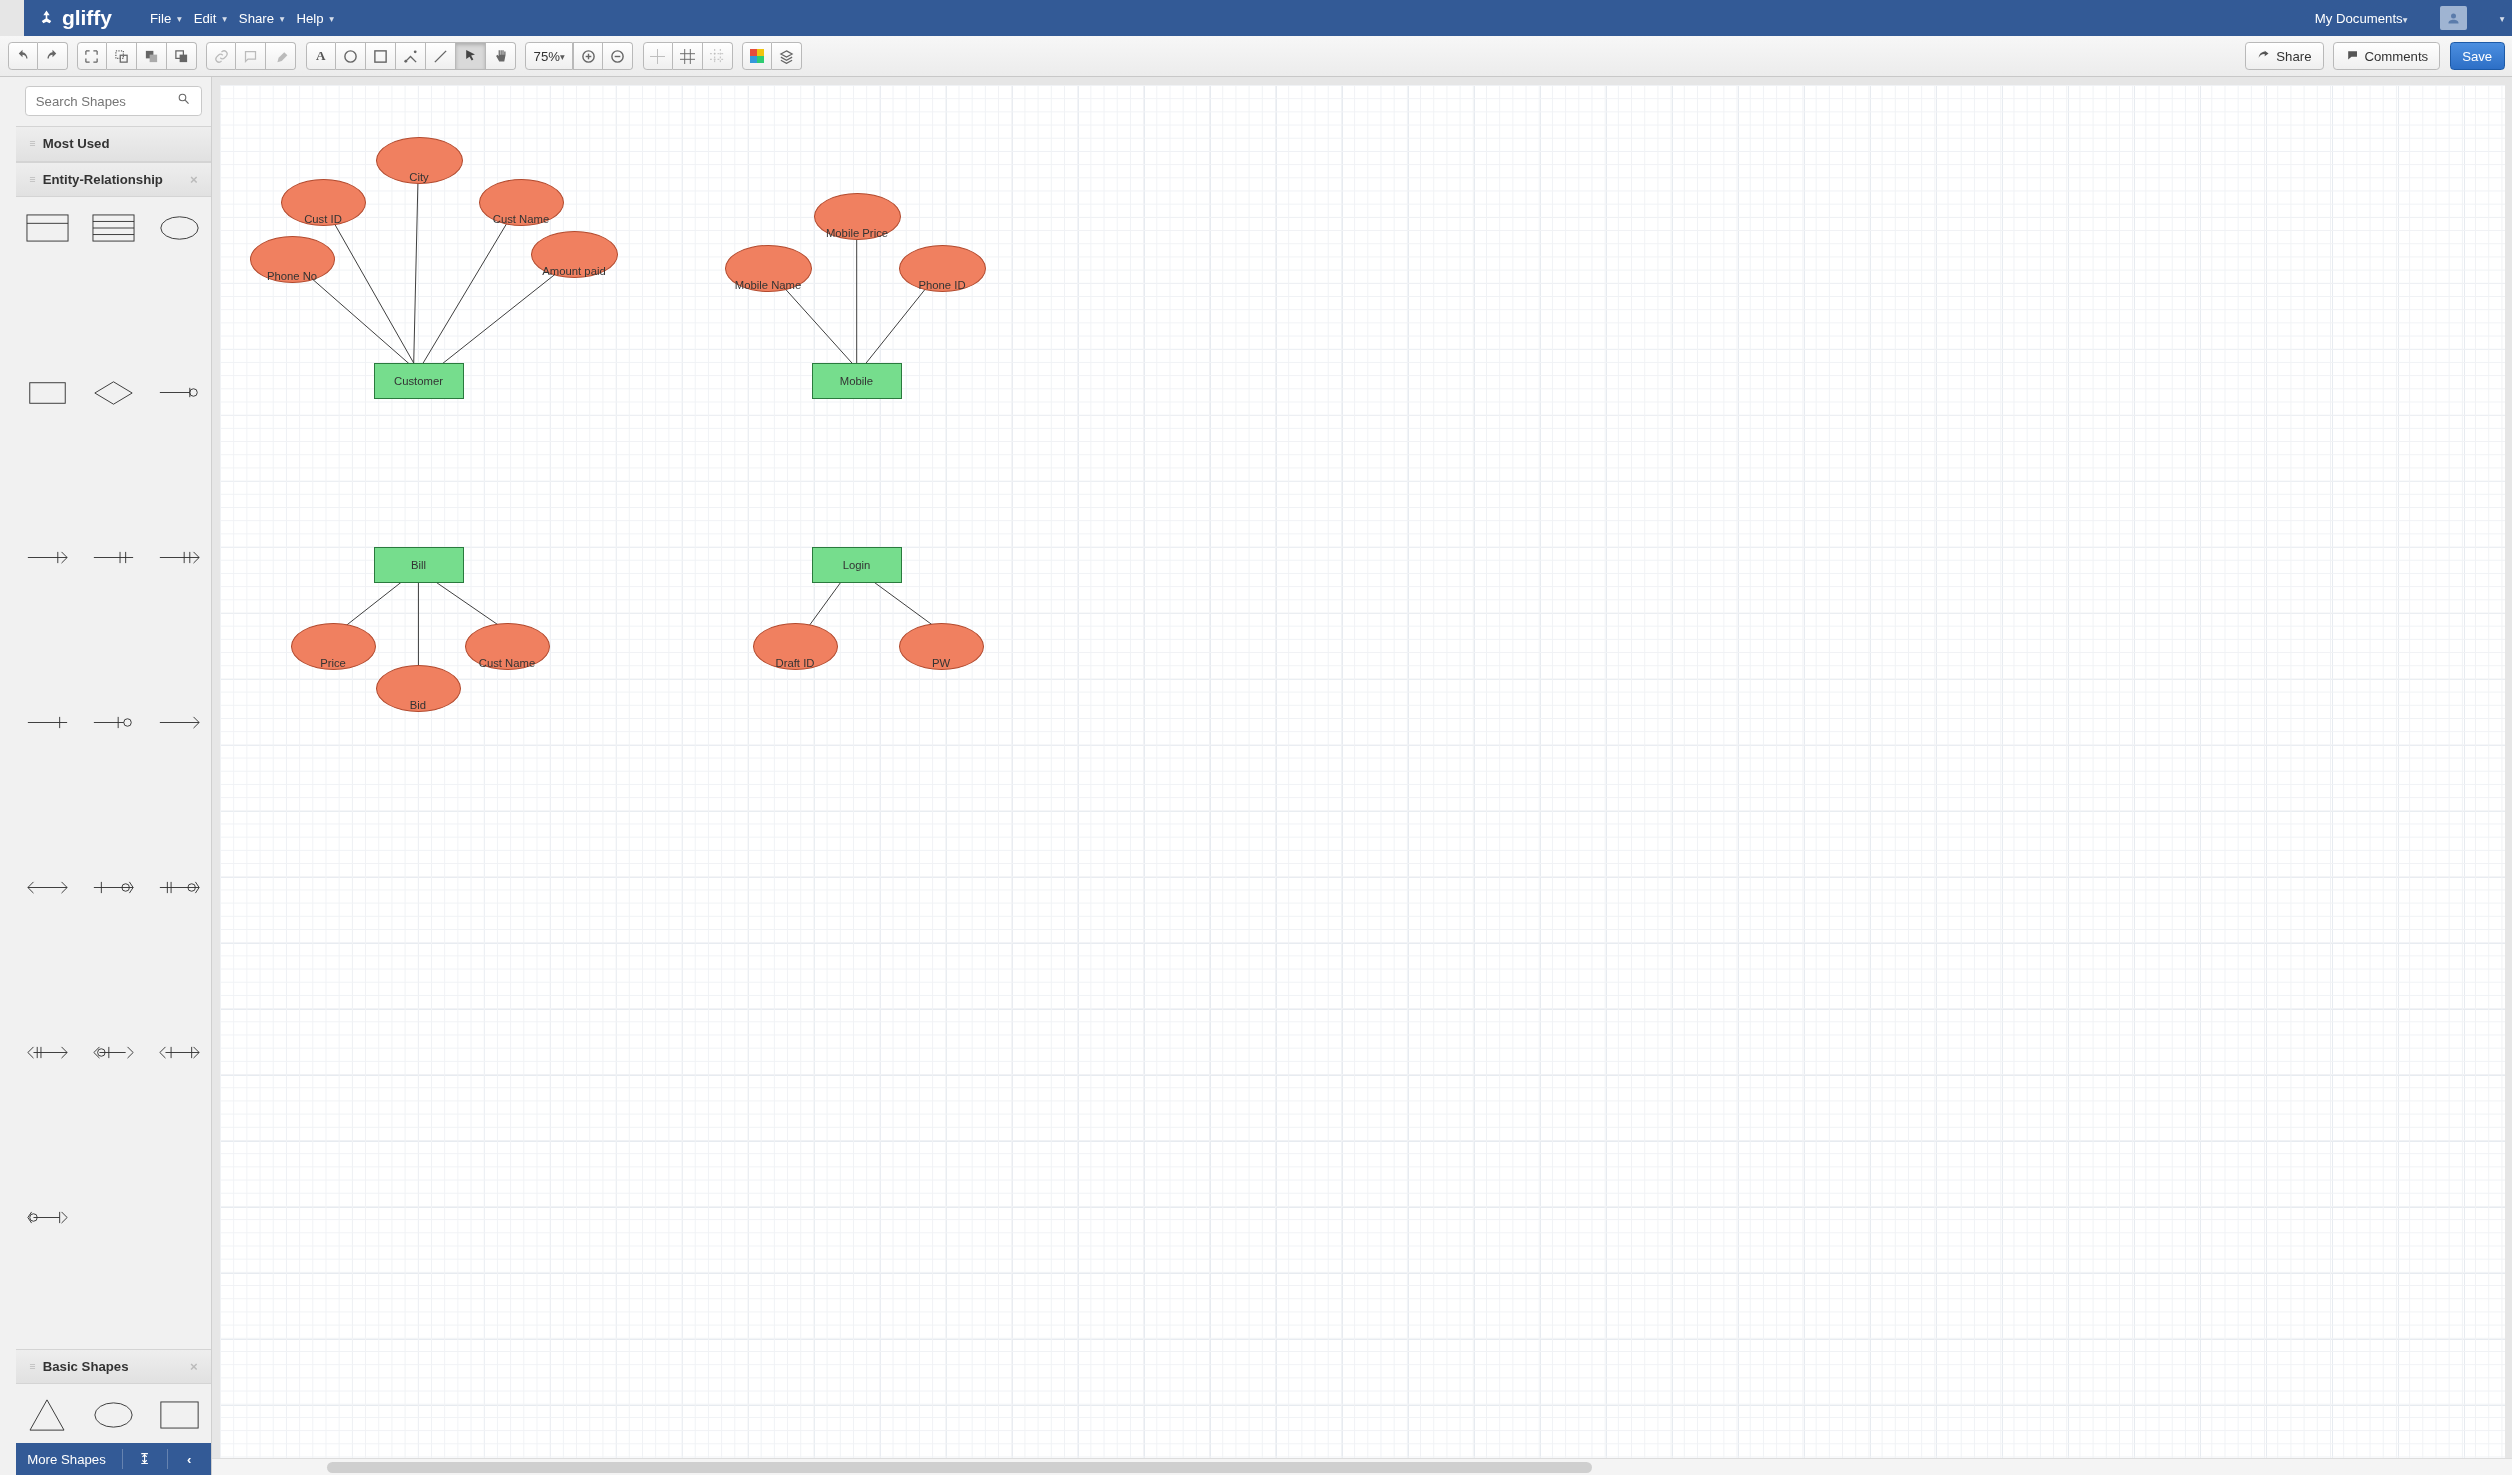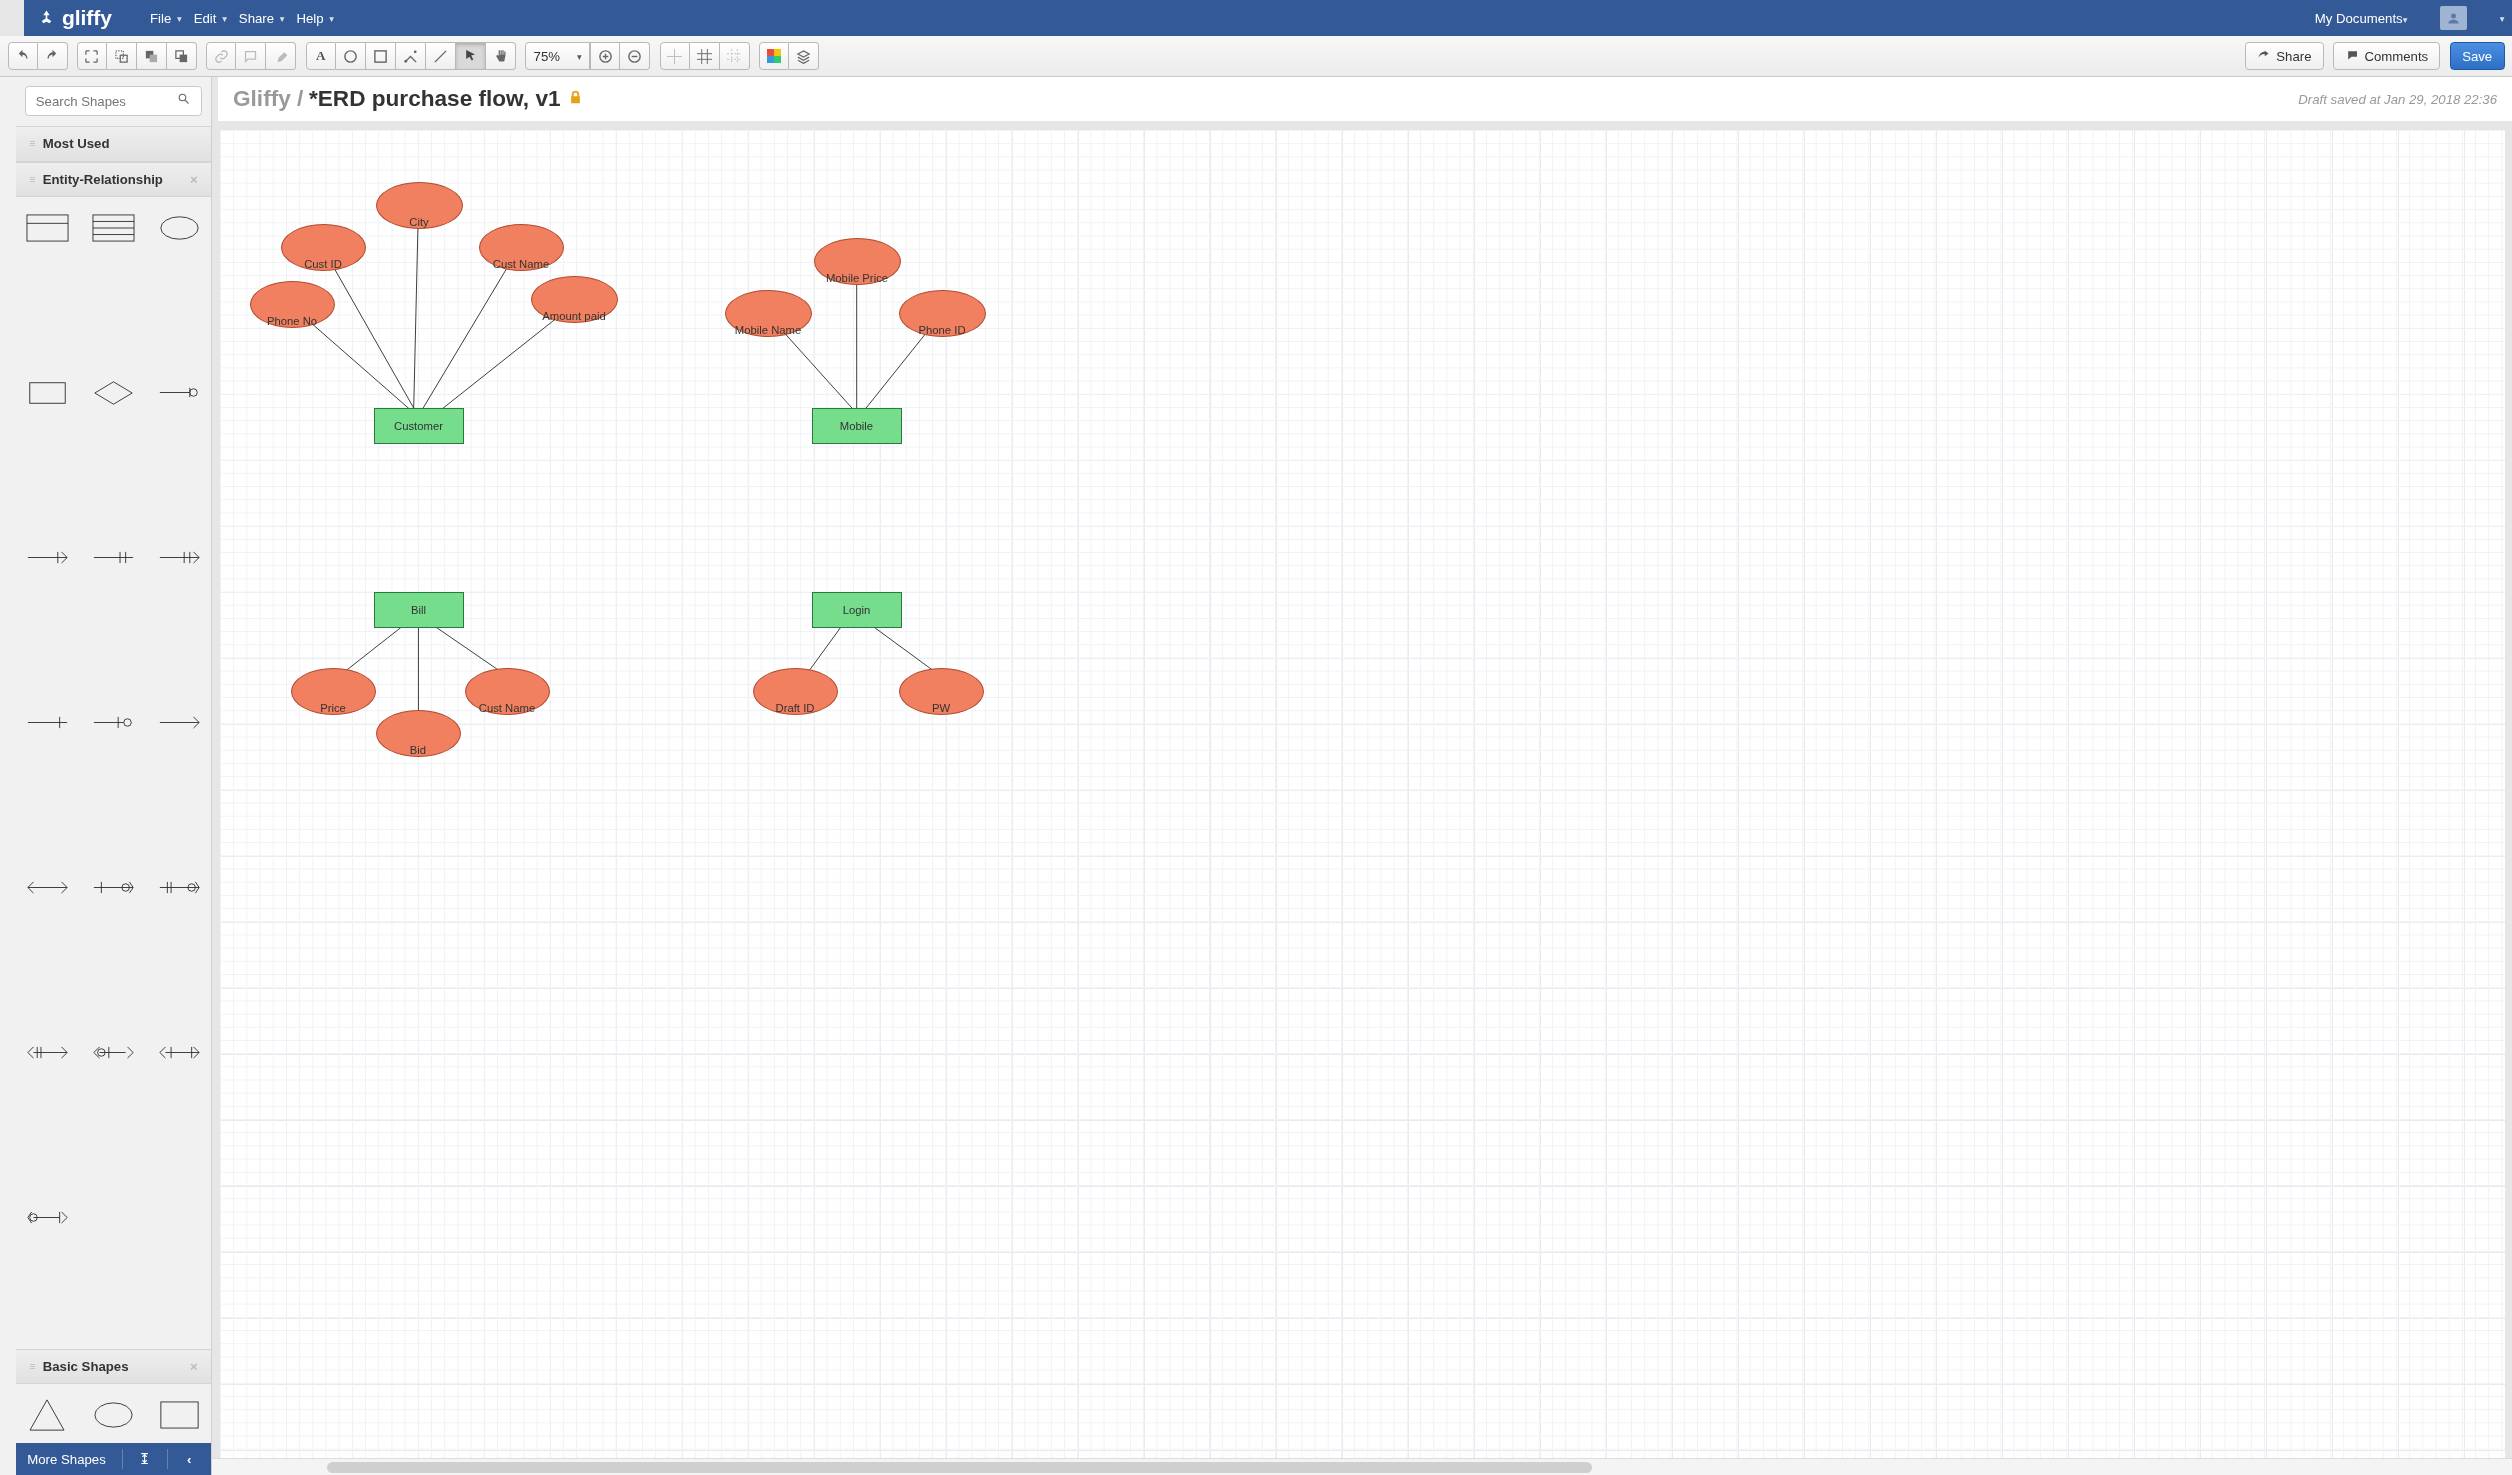--- a/index.html
+++ b/index.html
@@ -18,21 +18,21 @@
 
   
   .toolbar { height: 41px; background: linear-gradient(#f7f7f7,#ececec); border-bottom: 0.9px solid #c8c8c8; display: flex; align-items: center; padding: 0 7.5px; gap: 9.4px; }
   .tb-group { display: flex; }
   .tb-btn { height: 28px; min-width: 30px; padding: 0 5.7px; background: linear-gradient(#ffffff,#efefef); border: 0.9px solid #b9b9b9; display: inline-flex; align-items:center; justify-content:center; cursor: pointer; color:#555; }
   .tb-btn + .tb-btn { border-left: none; }
   .tb-btn:first-child { border-radius: 3.8px 0 0 3.8px; }
   .tb-btn:last-child { border-radius: 0 3.8px 3.8px 0; }
   .tb-btn.active { background: #d9d9d9; box-shadow: inset 0 1.9px 3.8px rgba(0,0,0,.2); }
   .tb-btn.dim { color: #bbb; }
-  .zoom-select { height: 28px; border: 0.9px solid #b9b9b9; border-radius: 3.8px 0 0 3.8px; padding: 0 7.5px; background: linear-gradient(#ffffff,#efefef); display:flex; align-items:center; gap:17px; }
+  .zoom-select { height: 28px; border: 0.9px solid #b9b9b9; border-radius: 3.8px 0 0 3.8px; padding: 0 7.5px; background: linear-gradient(#ffffff,#efefef); display:flex; align-items:center; gap:0; }
   .toolbar-spacer { flex: 1; }
   .right-btn { height: 28px; padding: 0 11.3px; background: linear-gradient(#ffffff,#efefef); border: 0.9px solid #b9b9b9; border-radius: 3.8px; display:inline-flex; align-items:center; gap:5.7px; cursor:pointer; }
   .save-btn { background: linear-gradient(#4c8fe0,#2d6fc6); color:#fff; border:0.9px solid #1d5aa7; }
 
   
   .workspace { flex: 1; display: flex; overflow: hidden; }
   .sidebar { width: 212px; background: #f1f1f1; border-right: 0.9px solid #cfcfcf; display:flex; flex-direction:column; position: relative; padding-left: 16px; }
   .search-wrap { padding: 9.4px; }
   .search-input { width: 100%; height: 30px; border: 0.9px solid #c9c9c9; border-radius: 3.8px; padding: 0 28px 0 9.4px; font-size: 13.2px; }
   .search-icon { position: relative; float: right; margin-top: -24.5px; margin-right: 11.3px; color:#666; }
@@ -473,30 +473,20 @@
           <svg width="13.2" height="13.2" viewBox="0 0 24 24">
             <path stroke="#fff" stroke-width="2" fill="none" d="M6 3h12M6 21h12M12 6v12M8 9l4-4 4 4M8 15l4 4 4-4"></path>
           </svg>
         </div>
       <div class="sep"></div>
       <div class="chev-box">‹</div>
     </div>
   </div>
 
   <div class="canvas-wrap">
-    <div class="doc-header">
-      <span class="doc-crumb">Gliffy /</span>
-      <span class="doc-title">*ERD purchase flow, v1</span>
-      <span class="lock-icon">
-        <svg width="15" height="15" viewBox="0 0 24 24">
-            <path fill="#e3a21a" d="M6 10V7a6 6 0 0112 0v3h1v11H5V10h1zm3 0h6V7a3 3 0 00-6 0v3z"></path>
-          </svg>
-      </span>
-      <span class="doc-status">Draft saved at Jan 29, 2018 22:36</span>
-    </div>
     <div class="canvas-scroll">
       <div class="canvas">
 
         <svg class="edge" width="1132" height="754" viewBox="0 0 1200 800">
           <g stroke="#333" stroke-width="1">
 
             <line x1="205" y1="300" x2="77" y2="188"></line>
             <line x1="205" y1="295" x2="110" y2="128"></line>
             <line x1="205" y1="295" x2="210" y2="80"></line>
             <line x1="215" y1="295" x2="315" y2="128"></line>

